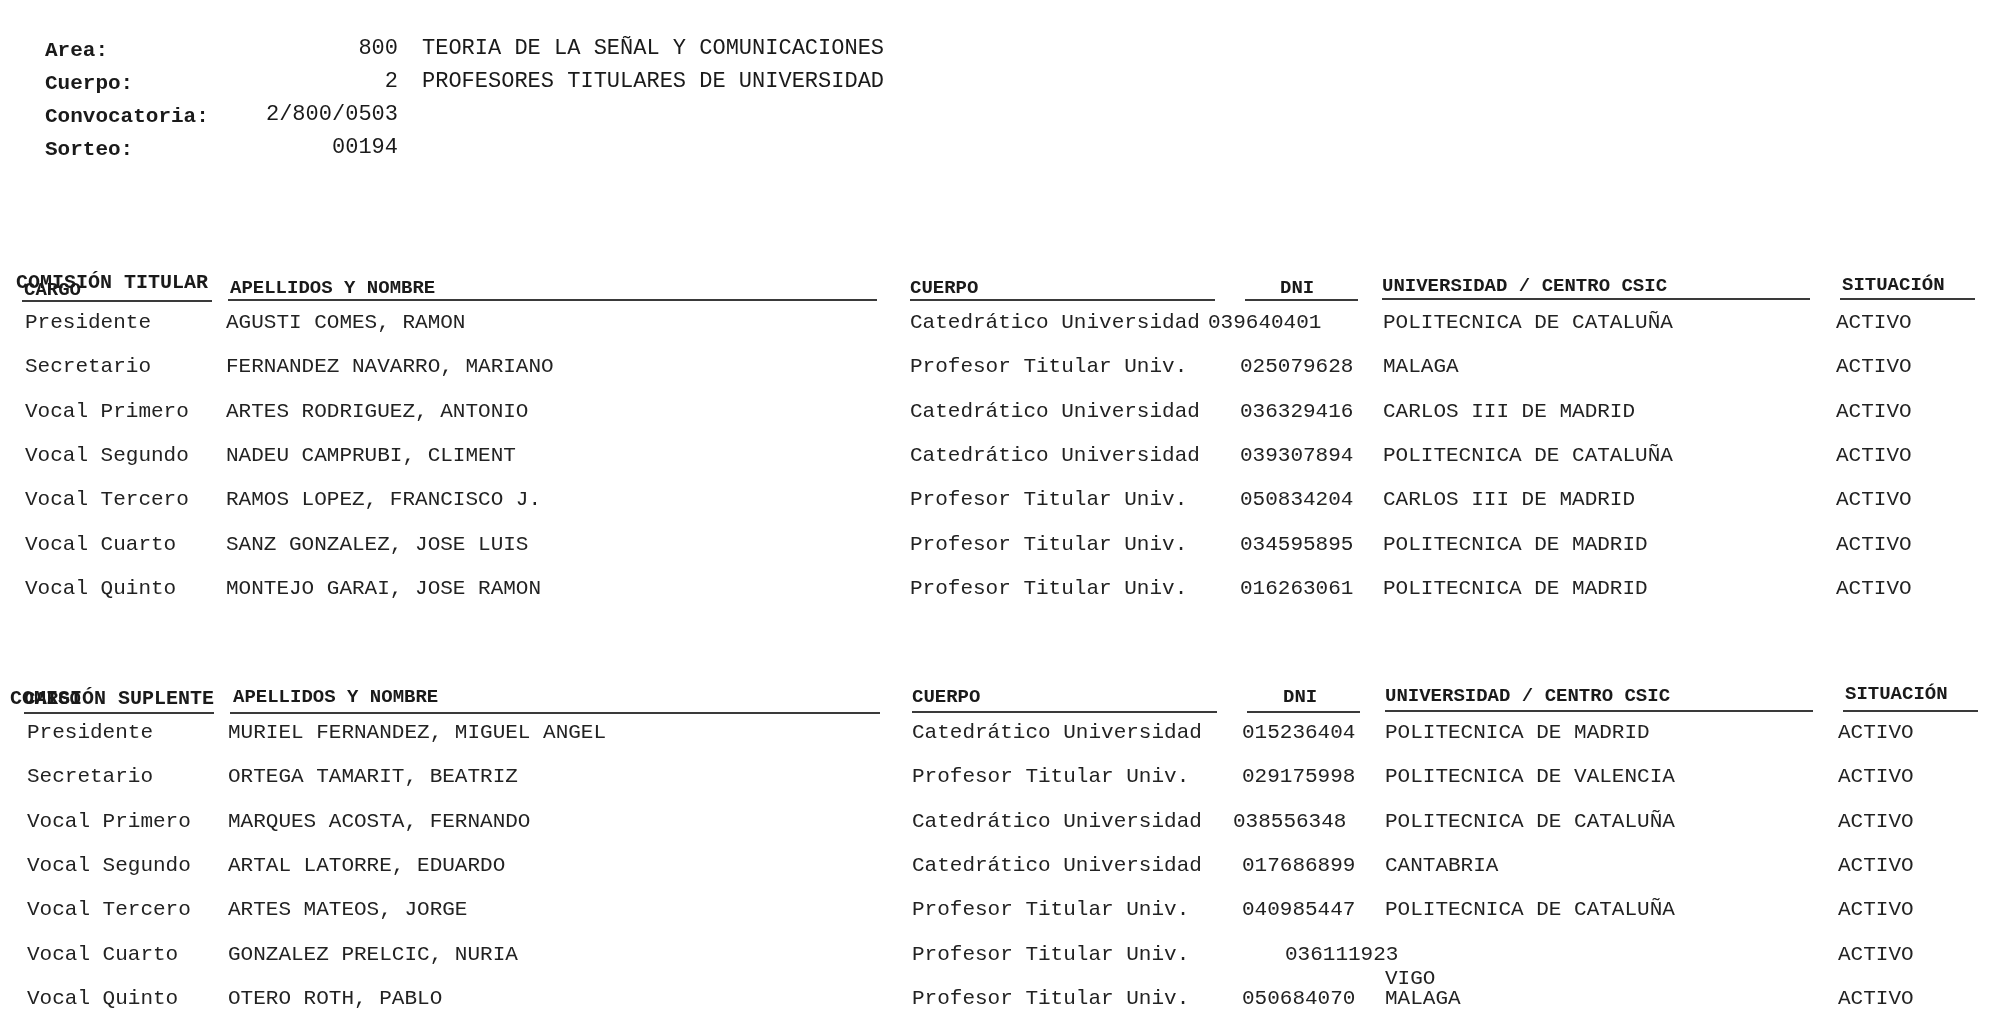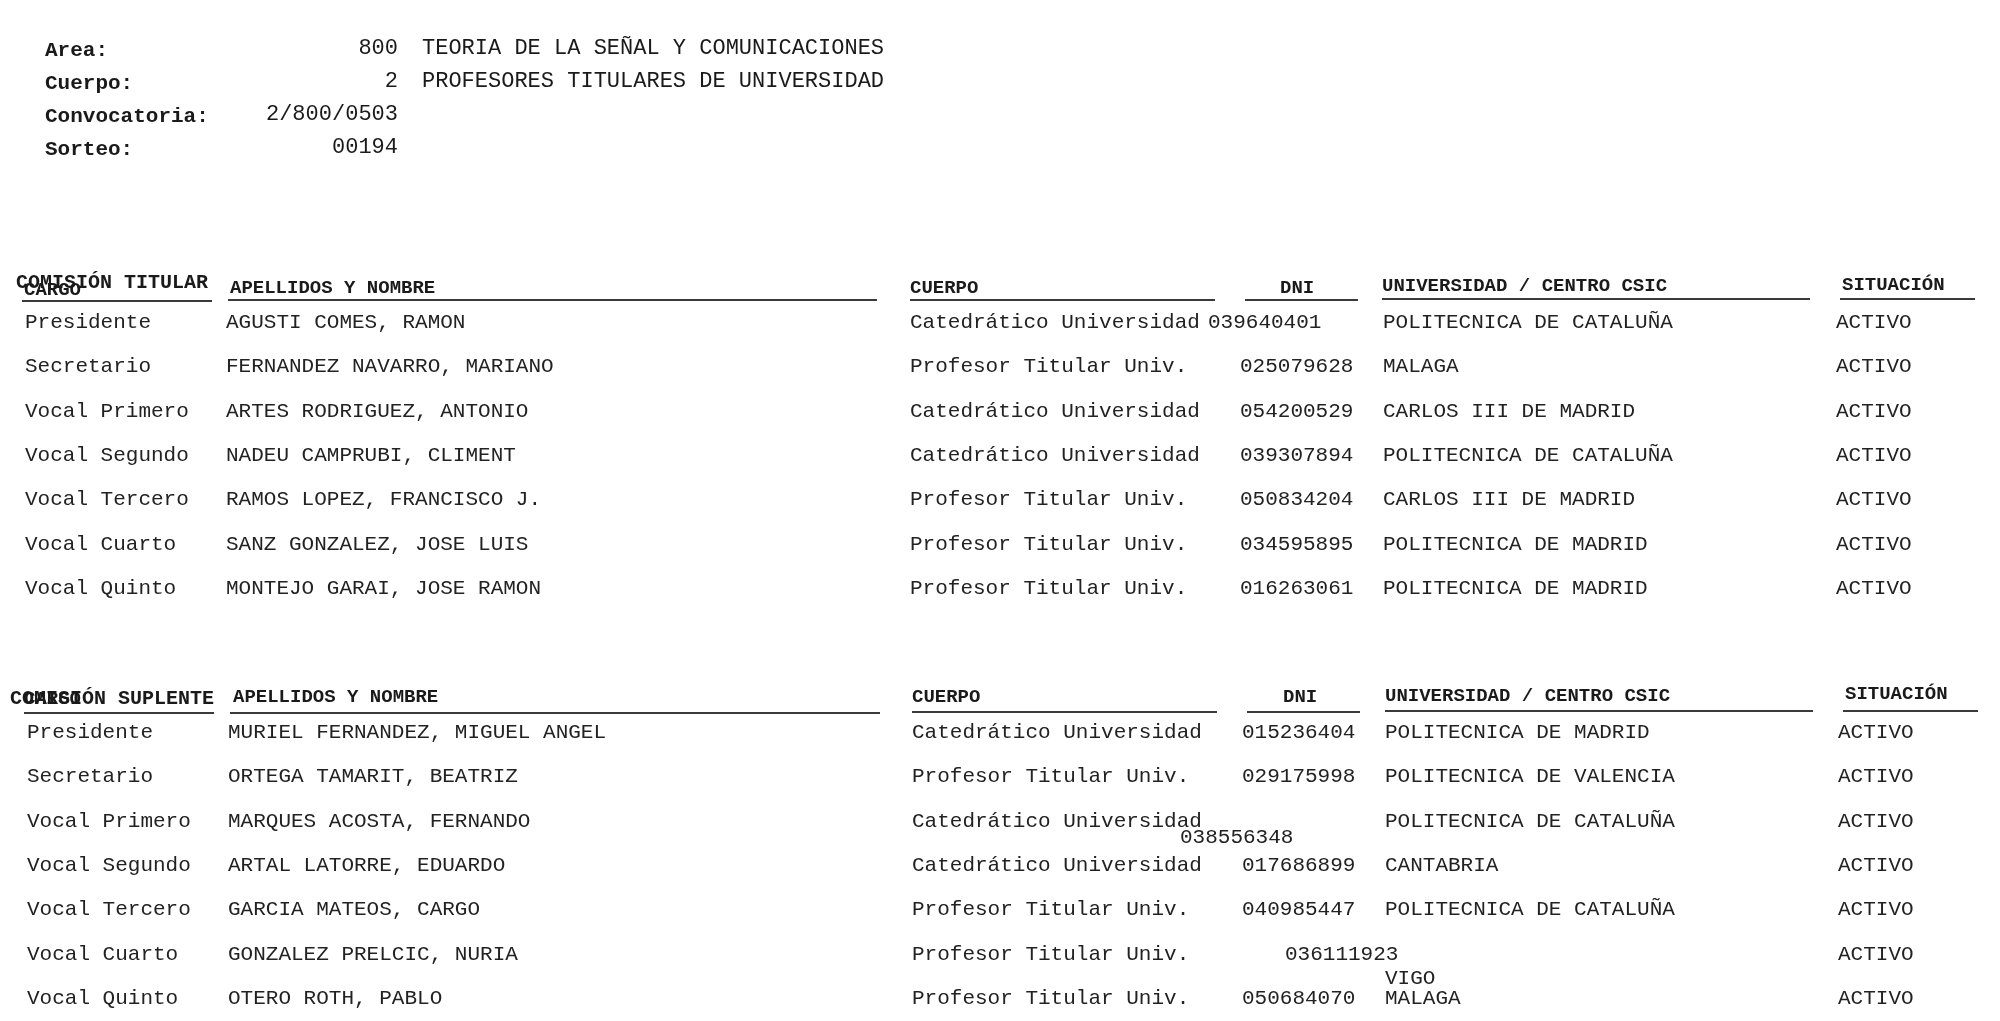--- a/index.html
+++ b/index.html
@@ -68,21 +68,21 @@
         <span class="abs cell" style="left: 226px; top: 356.3px;">FERNANDEZ NAVARRO, MARIANO</span>
         <span class="abs cell" style="left: 910px; top: 356.3px;">Profesor Titular Univ.</span>
         <span class="abs cell" style="left: 1240px; top: 356.3px; text-align: center;">025079628</span>
         <span class="abs cell" style="left: 1383px; top: 356.3px;">MALAGA</span>
         <span class="abs cell" style="left: 1836px; top: 356.3px;">ACTIVO</span>
       </div>
       <div>
         <span class="abs cell" style="left: 25px; top: 400.6px;">Vocal Primero</span>
         <span class="abs cell" style="left: 226px; top: 400.6px;">ARTES RODRIGUEZ, ANTONIO</span>
         <span class="abs cell" style="left: 910px; top: 400.6px;">Catedrático Universidad</span>
-        <span class="abs cell" style="left: 1240px; top: 400.6px;">054200529</span>
+        <span class="abs cell" style="left: 1240px; top: 400.6px;">036329416</span>
         <span class="abs cell" style="left: 1383px; top: 400.6px;">CARLOS III DE MADRID</span>
         <span class="abs cell" style="left: 1836px; top: 400.6px;">ACTIVO</span>
       </div>
       <div>
         <span class="abs cell" style="left: 25px; top: 444.9px;">Vocal Segundo</span>
         <span class="abs cell" style="left: 226px; top: 444.9px;">NADEU CAMPRUBI, CLIMENT</span>
         <span class="abs cell" style="left: 910px; top: 444.9px;">Catedrático Universidad</span>
         <span class="abs cell" style="left: 1240px; top: 444.9px;">039307894</span>
         <span class="abs cell" style="left: 1383px; top: 444.9px;">POLITECNICA DE CATALUÑA</span>
         <span class="abs cell" style="left: 1836px; top: 444.9px;">ACTIVO</span>
@@ -146,35 +146,35 @@
         <span class="abs cell" style="left: 228px; top: 766.3px;">ORTEGA TAMARIT, BEATRIZ</span>
         <span class="abs cell" style="left: 912px; top: 766.3px;">Profesor Titular Univ.</span>
         <span class="abs cell" style="left: 1242px; top: 766.3px;">029175998</span>
         <span class="abs cell" style="left: 1385px; top: 766.3px;">POLITECNICA DE VALENCIA</span>
         <span class="abs cell" style="left: 1838px; top: 766.3px;">ACTIVO</span>
       </div>
       <div>
         <span class="abs cell" style="left: 27px; top: 810.6px;">Vocal Primero</span>
         <span class="abs cell" style="left: 228px; top: 810.6px;">MARQUES ACOSTA, FERNANDO</span>
         <span class="abs cell" style="left: 912px; top: 810.6px;">Catedrático Universidad</span>
-        <span class="abs cell" style="left: 1180px; top: 810.6px; margin-top: 16px;">038556348</span>
+        <span class="abs cell" style="left: 1233px; top: 810.6px;">038556348</span>
         <span class="abs cell" style="left: 1385px; top: 810.6px;">POLITECNICA DE CATALUÑA</span>
         <span class="abs cell" style="left: 1838px; top: 810.6px;">ACTIVO</span>
       </div>
       <div>
         <span class="abs cell" style="left: 27px; top: 854.9px;">Vocal Segundo</span>
         <span class="abs cell" style="left: 228px; top: 854.9px;">ARTAL LATORRE, EDUARDO</span>
         <span class="abs cell" style="left: 912px; top: 854.9px;">Catedrático Universidad</span>
         <span class="abs cell" style="left: 1242px; top: 854.9px;">017686899</span>
         <span class="abs cell" style="left: 1385px; top: 854.9px;">CANTABRIA</span>
         <span class="abs cell" style="left: 1838px; top: 854.9px;">ACTIVO</span>
       </div>
       <div>
         <span class="abs cell" style="left: 27px; top: 899.2px;">Vocal Tercero</span>
-        <span class="abs cell" style="left: 228px; top: 899.2px;">GARCIA MATEOS, CARGO</span>
+        <span class="abs cell" style="left: 228px; top: 899.2px;">ARTES MATEOS, JORGE</span>
         <span class="abs cell" style="left: 912px; top: 899.2px;">Profesor Titular Univ.</span>
         <span class="abs cell" style="left: 1242px; top: 899.2px;">040985447</span>
         <span class="abs cell" style="left: 1385px; top: 899.2px;">POLITECNICA DE CATALUÑA</span>
         <span class="abs cell" style="left: 1838px; top: 899.2px;">ACTIVO</span>
       </div>
       <div>
         <span class="abs cell" style="left: 27px; top: 943.5px;">Vocal Cuarto</span>
         <span class="abs cell" style="left: 228px; top: 943.5px;">GONZALEZ PRELCIC, NURIA</span>
         <span class="abs cell" style="left: 912px; top: 943.5px;">Profesor Titular Univ.</span>
         <span class="abs cell" style="left: 1242px; top: 943.5px; margin-left: 43px;">036111923</span>

